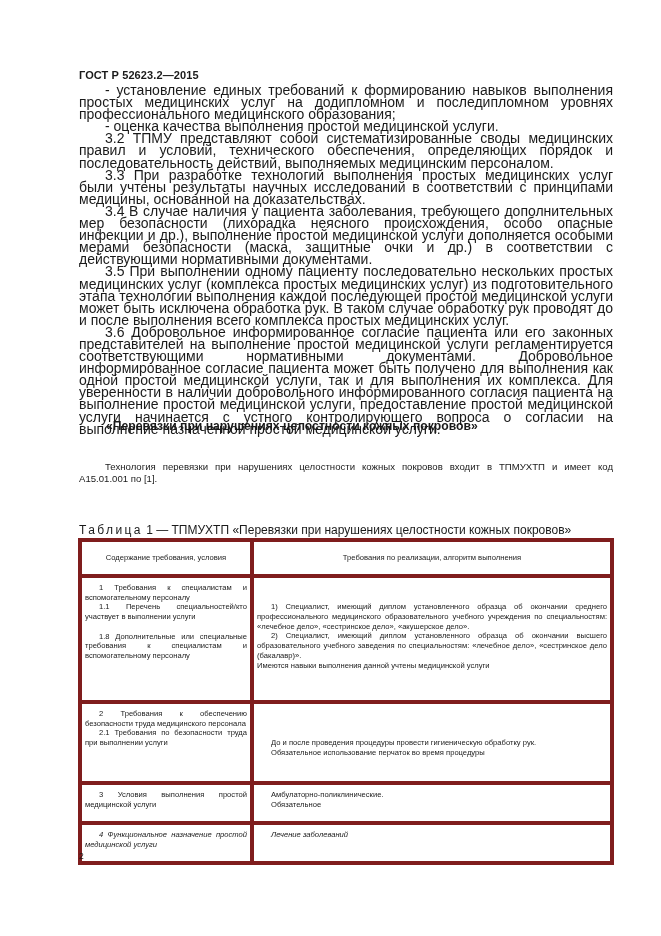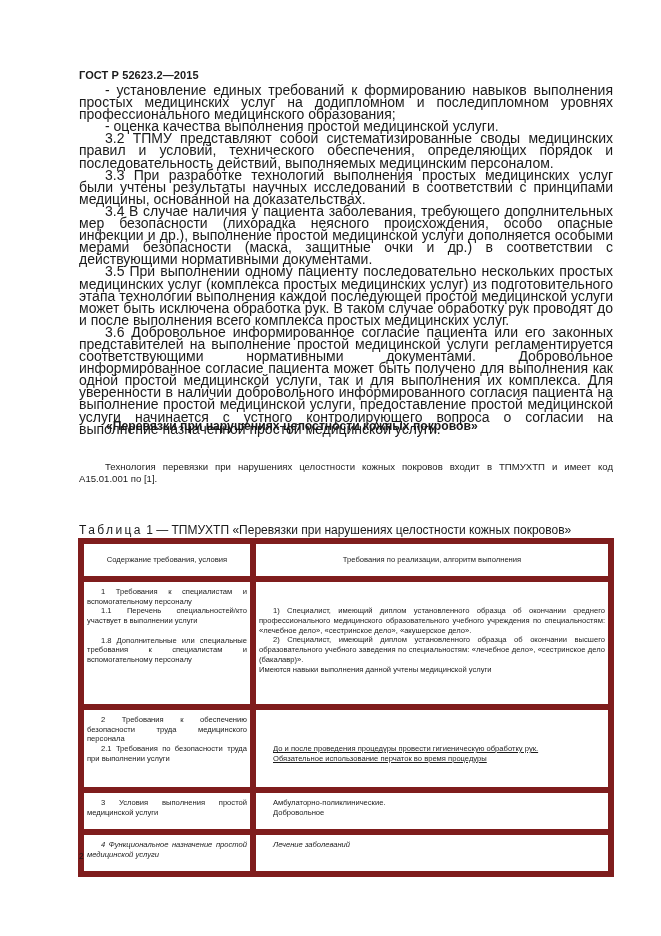--- a/index.html
+++ b/index.html
@@ -28,21 +28,21 @@
     .table-caption {
       position: absolute; left: 79px; top: 525px;
       font-size: 12px; line-height: 10px; text-align: center;
     }
     .table-caption .spaced { letter-spacing: 2.4px; }
     table.req {
       position: absolute; left: 78px; top: 538px; width: 536px;
       border-collapse: collapse; font-size: 7.6px; line-height: 9.7px;
     }
     table.req td, table.req th {
-      border: 6px solid #7f1d1d; vertical-align: top; padding: 0 3px;
+      border: 4px solid #7f1d1d; vertical-align: top; padding: 0 3px;
     }
     table.req thead th {
       font-weight: normal; height: 32px; vertical-align: middle; text-align: center;
       border-bottom: 2px solid #000;
     }
     table.req col.c1 { width: 172px; }
     table.req td.c1 { text-align: justify; }
     table.req td p { margin: 0; text-indent: 14px; }
     table.req td p.noind { text-indent: 0; }
     .gap { height: 9.7px; }
@@ -107,35 +107,35 @@
         <p>1) Специалист, имеющий диплом установленного образца об окончании среднего профессионального медицинского образовательного учебного учреждения по специальностям: «лечебное дело», «сестринское дело», «акушерское дело».</p>
         <p>2) Специалист, имеющий диплом установленного образца об окончании высшего образовательного учебного заведения по специальностям: «лечебное дело», «сестринское дело (бакалавр)».</p>
         <p class="noind">Имеются навыки выполнения данной учтены медицинской услуги</p>
       </td>
     </tr>
     <tr class="row2">
       <td class="c1 pad-top">
         <p>2 Требования к обеспечению безопасности труда медицинского персонала</p>
         <p>2.1 Требования по безопасности труда при выполнении услуги</p>
       </td>
-      <td class="pad-top" style="text-align:justify;text-decoration:underline;">
+      <td class="pad-top" style="text-align:justify;">
         <div class="gap"></div>
           <div class="gap"></div>
           <div class="gap"></div>
         <p>До и после проведения процедуры провести гигиеническую обработку рук.</p>
         <p>Обязательное использование перчаток во время процедуры</p>
       </td>
     </tr>
     <tr class="row3">
       <td class="c1 pad-top">
         <p>3 Условия выполнения простой медицинской услуги</p>
       </td>
       <td class="pad-top">
         <p>Амбулаторно-поликлинические.</p>
-        <p>Добровольное</p>
+        <p>Обязательное</p>
       </td>
     </tr>
     <tr class="row4">
       <td class="c1 pad-top">
         <p>4 Функциональное назначение простой медицинской услуги</p>
       </td>
       <td class="pad-top">
         <p>Лечение заболеваний</p>
       </td>
     </tr>

